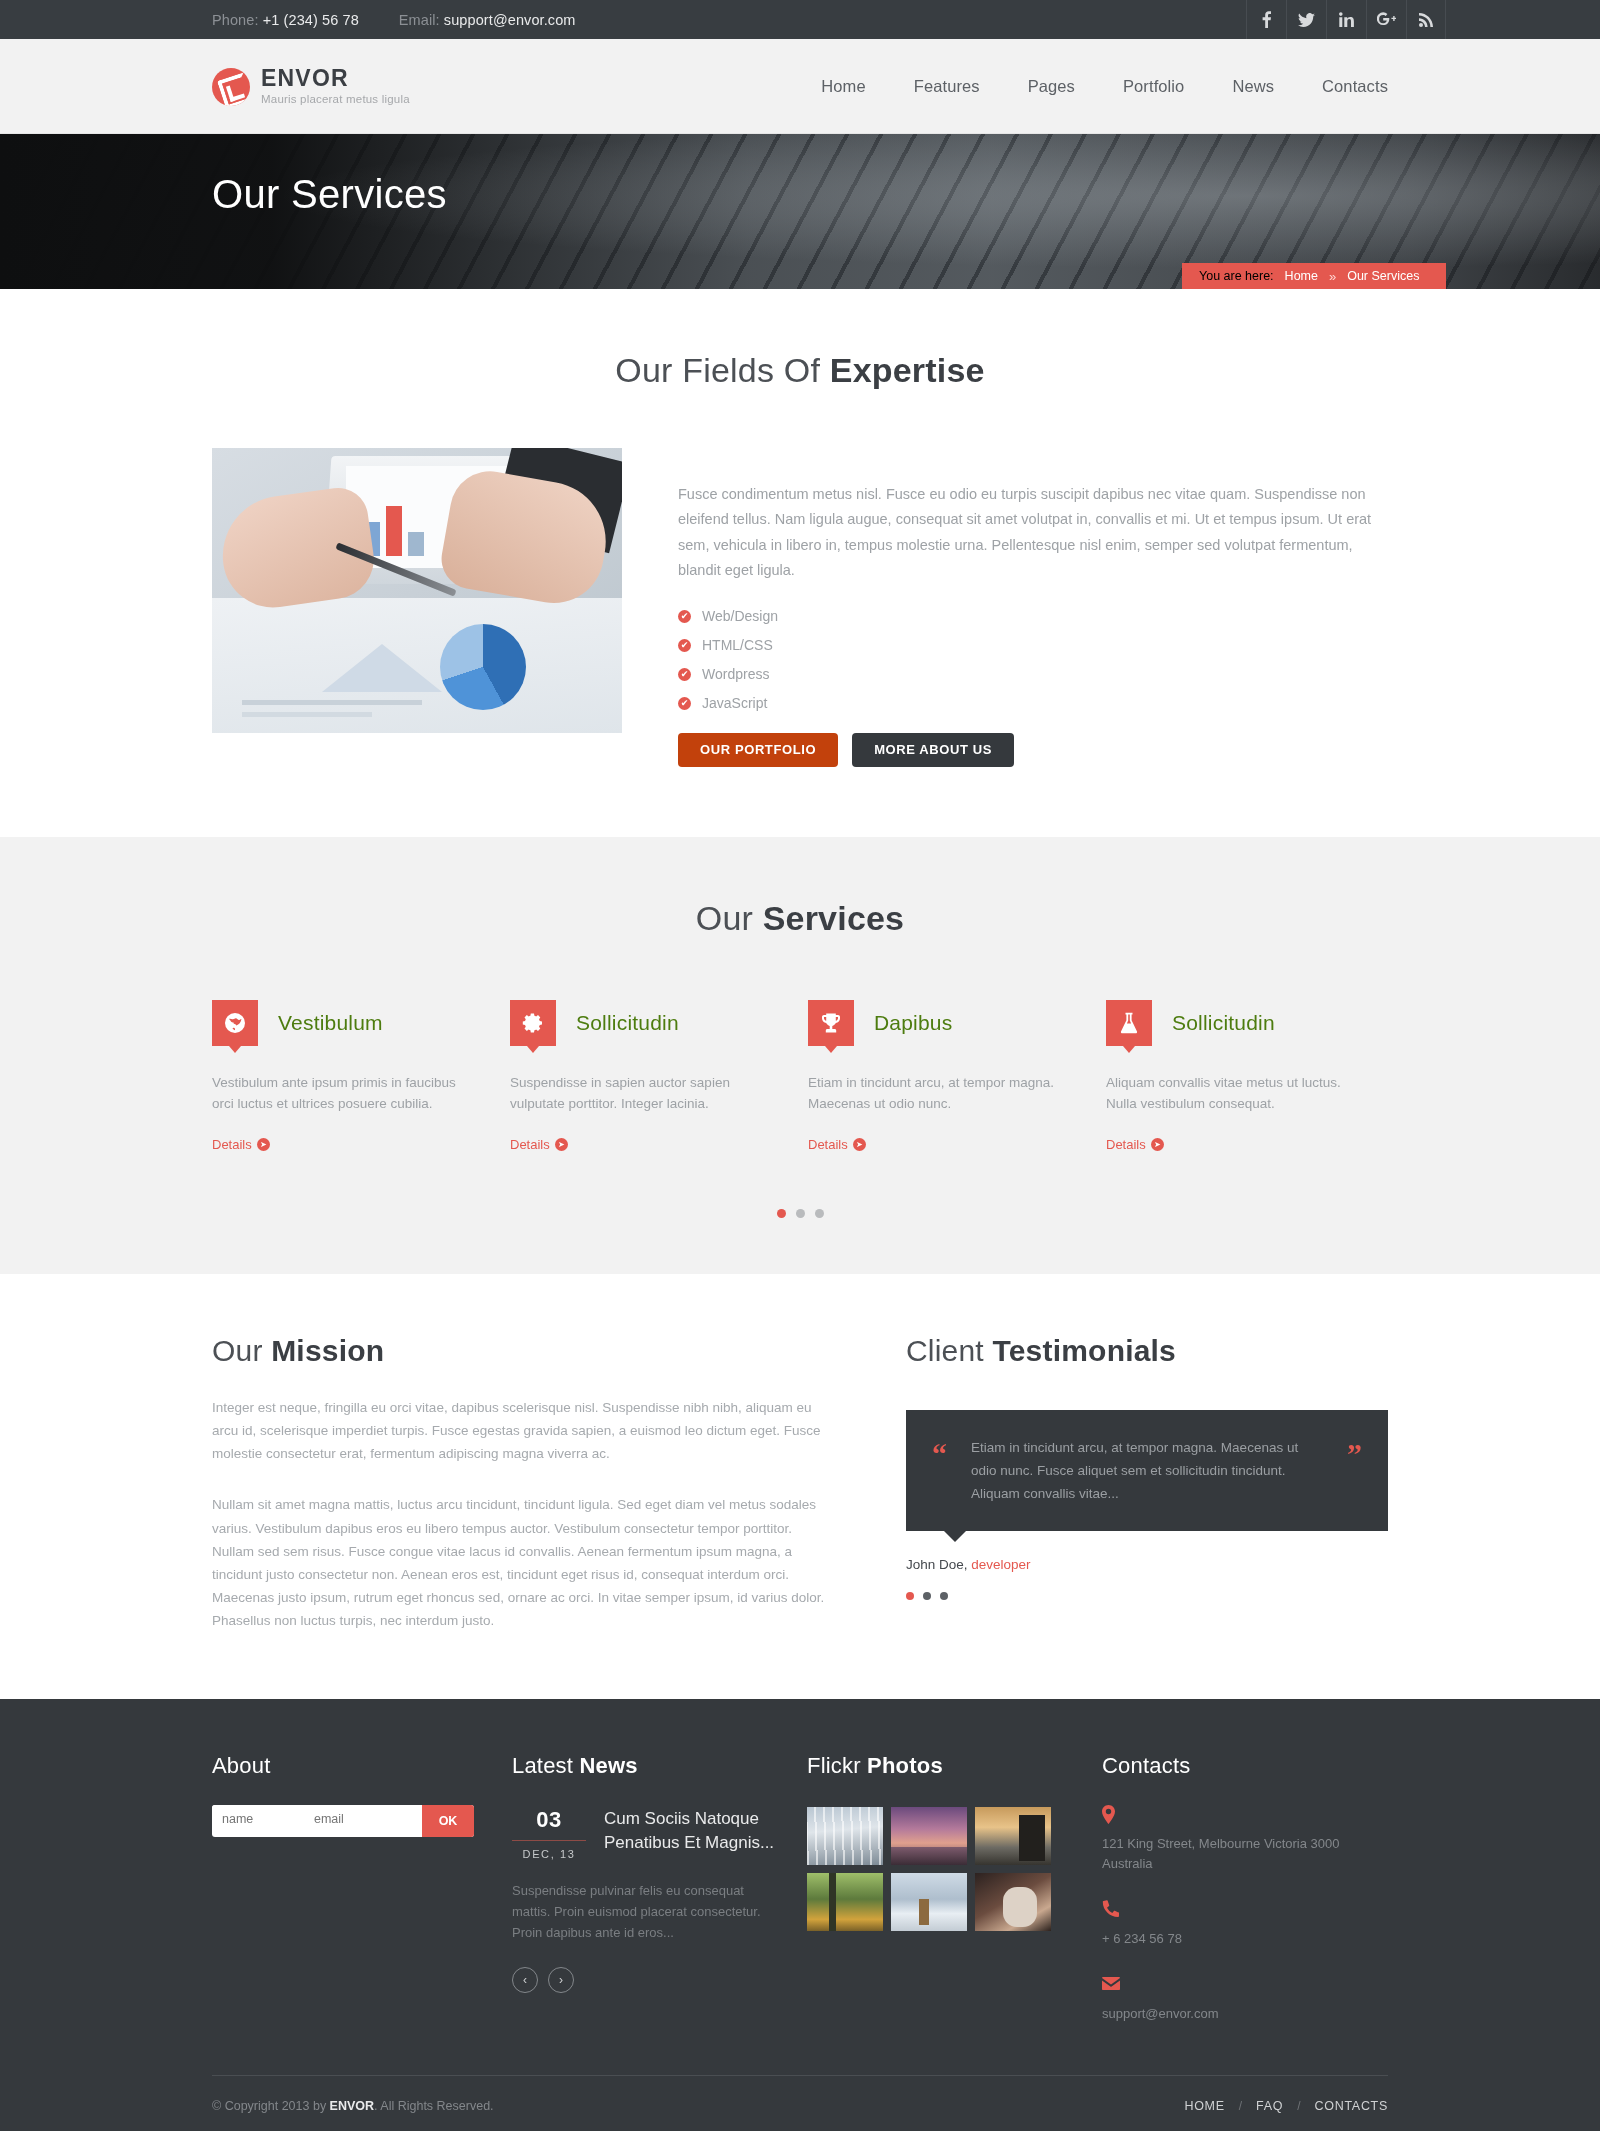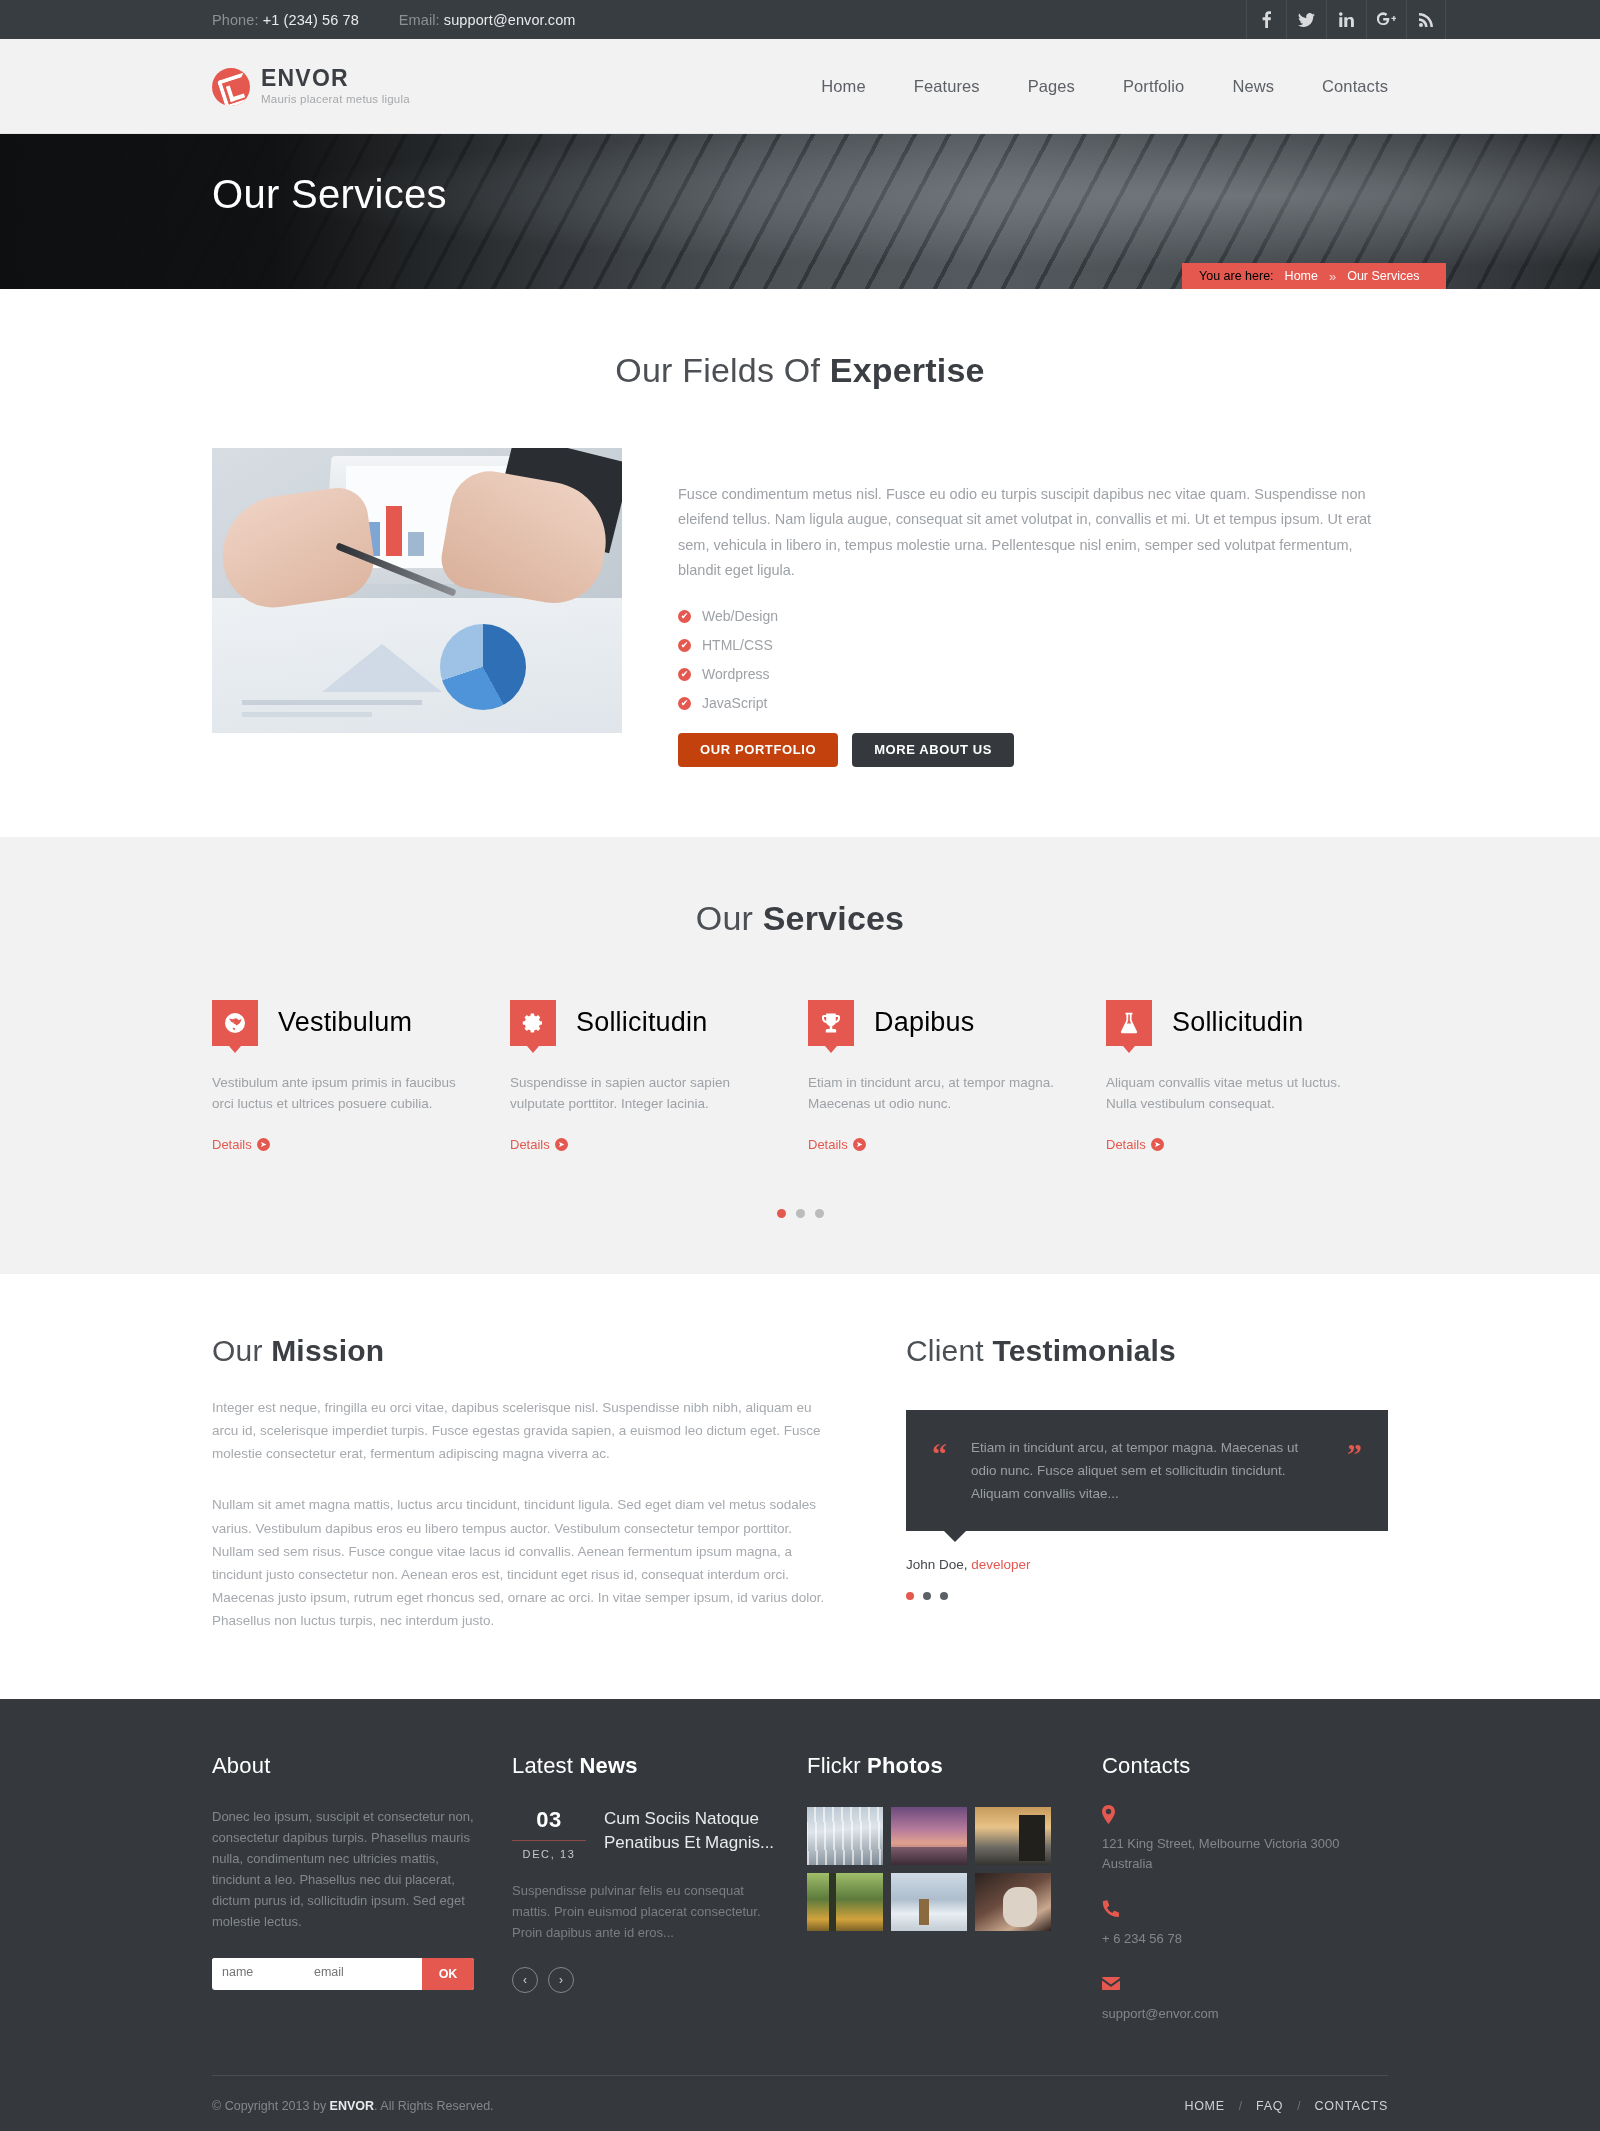--- a/index.html
+++ b/index.html
@@ -136,21 +136,21 @@
   .svc-head { display:flex; align-items:center; gap:20px; }
   .svc-icon {
     width:46px; height:46px; background:#e4584f; position:relative; flex:none;
     display:flex; align-items:center; justify-content:center; color:#fff;
   }
   .svc-icon:after {
     content:""; position:absolute; left:50%; margin-left:-6px; bottom:-7px;
     border-left:6px solid transparent; border-right:6px solid transparent;
     border-top:7px solid #e4584f;
   }
-  .svc-name { font-size:27px; color:#000000; font-weight:normal; letter-spacing:0.2px; }
+  .svc-name { font-size:21px; color:#4d7c0f; font-weight:normal; letter-spacing:0.2px; }
   .svc-text { margin-top:26px; font-size:13.5px; line-height:1.6; color:#9ea2a6; }
   .svc-more { margin-top:22px; display:inline-flex; align-items:center; gap:5px; font-size:13px; color:#e4584f; text-decoration:none; }
   .arr { width:13px; height:13px; border-radius:50%; background:#e4584f; color:#fff; font-size:8px; line-height:13px; text-align:center; }
   .dots { display:flex; justify-content:center; gap:10px; margin-top:56px; }
   .dot { width:9px; height:9px; border-radius:50%; background:#b9bbbd; cursor:pointer; }
   .dot.on { background:#e4584f; }
 
   
   .mission-sec { background:#fff; padding:60px 12px 66px; }
   .mt-grid { display:flex; gap:74px; }
@@ -470,21 +470,20 @@
     </div>
   </div>
 </div>
 
 <div class="footer">
   <div class="wrap">
     <div class="f-grid">
 
       <div class="f-col about">
         <h4 class="f-title">About</h4>
-        <p class="f-text">Donec leo ipsum, suscipit et consectetur non, consectetur dapibus turpis. Phasellus mauris nulla, condimentum nec ultricies mattis, tincidunt a leo. Phasellus nec dui placerat, dictum purus id, sollicitudin ipsum. Sed eget molestie lectus.</p>
         <div class="subs">
           <input class="nm" type="text" placeholder="name" style="">
           <input class="em" type="text" placeholder="email" style="">
           <button>OK</button>
         </div>
       </div>
 
       <div class="f-col news">
         <h4 class="f-title">
           <span>Latest </span><b>News</b>

